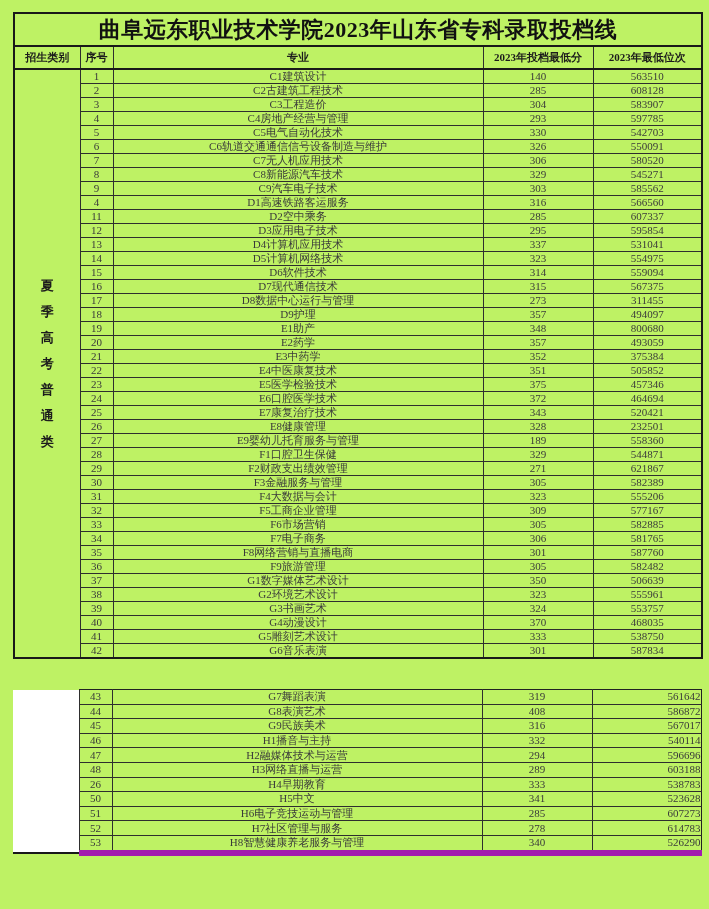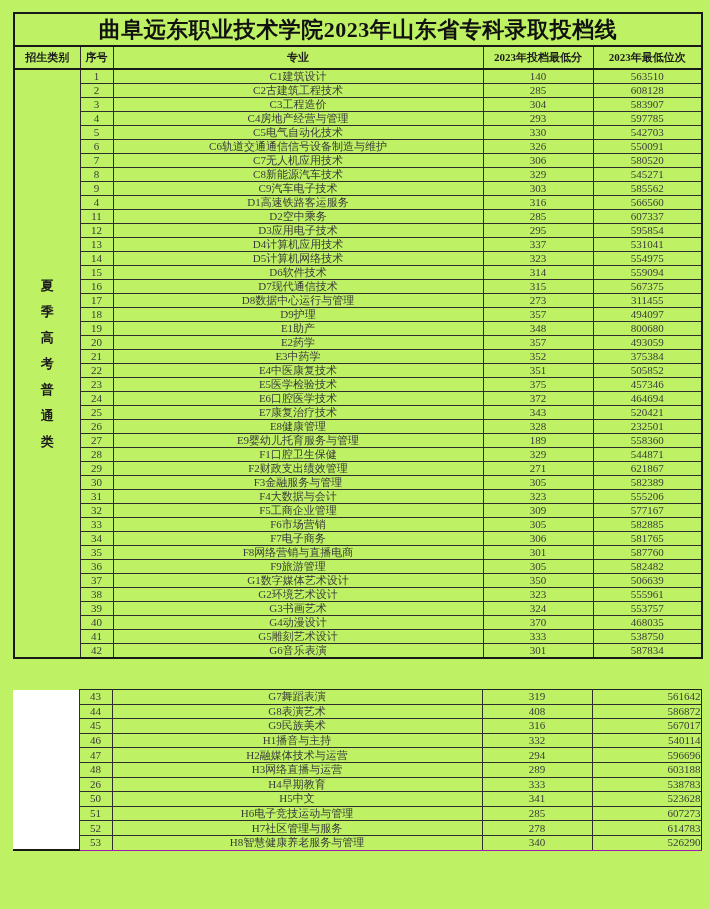--- a/index.html
+++ b/index.html
@@ -78,21 +78,21 @@
   }
   table.cont-table td {
     height: 13.6px;
   }
   td.ghost-cell {
     border: none;
     border-bottom: 2px solid #191919;
     background: #ffffff;
   }
   table.cont-table tr:first-child td:not(.ghost-cell) { border-top: 1.5px solid #222; }
-  table.cont-table tr:last-child  td { border-bottom: 1px solid #a21caf; }
+  table.cont-table tr:last-child  td { border-bottom: 6px solid #a21caf; }
   table.cont-table td:last-child  { border-right: 1.5px solid #222; text-align: right; }
 </style>
 </head>
 <body>
 
 <div class="page">
 
   <table class="main-table">
     <colgroup>
       <col class="c-cat">

